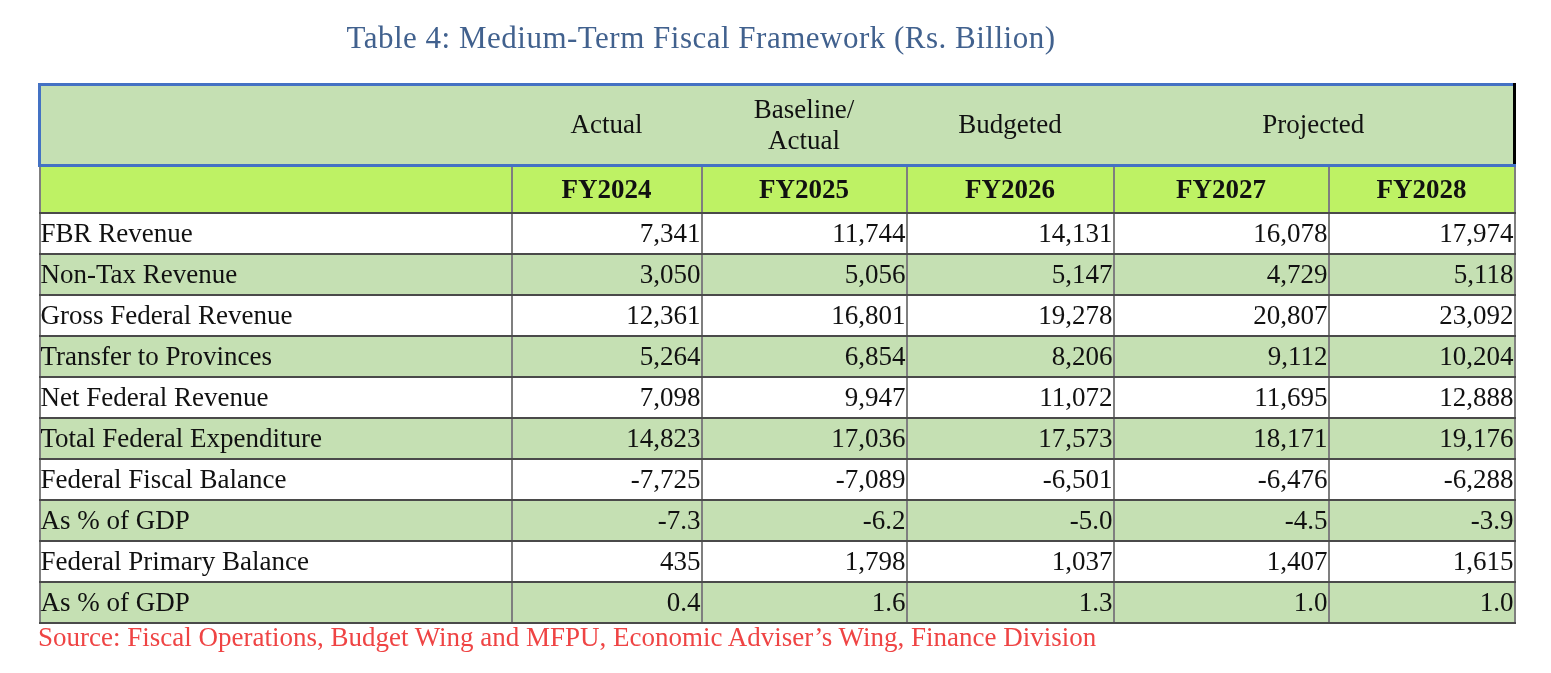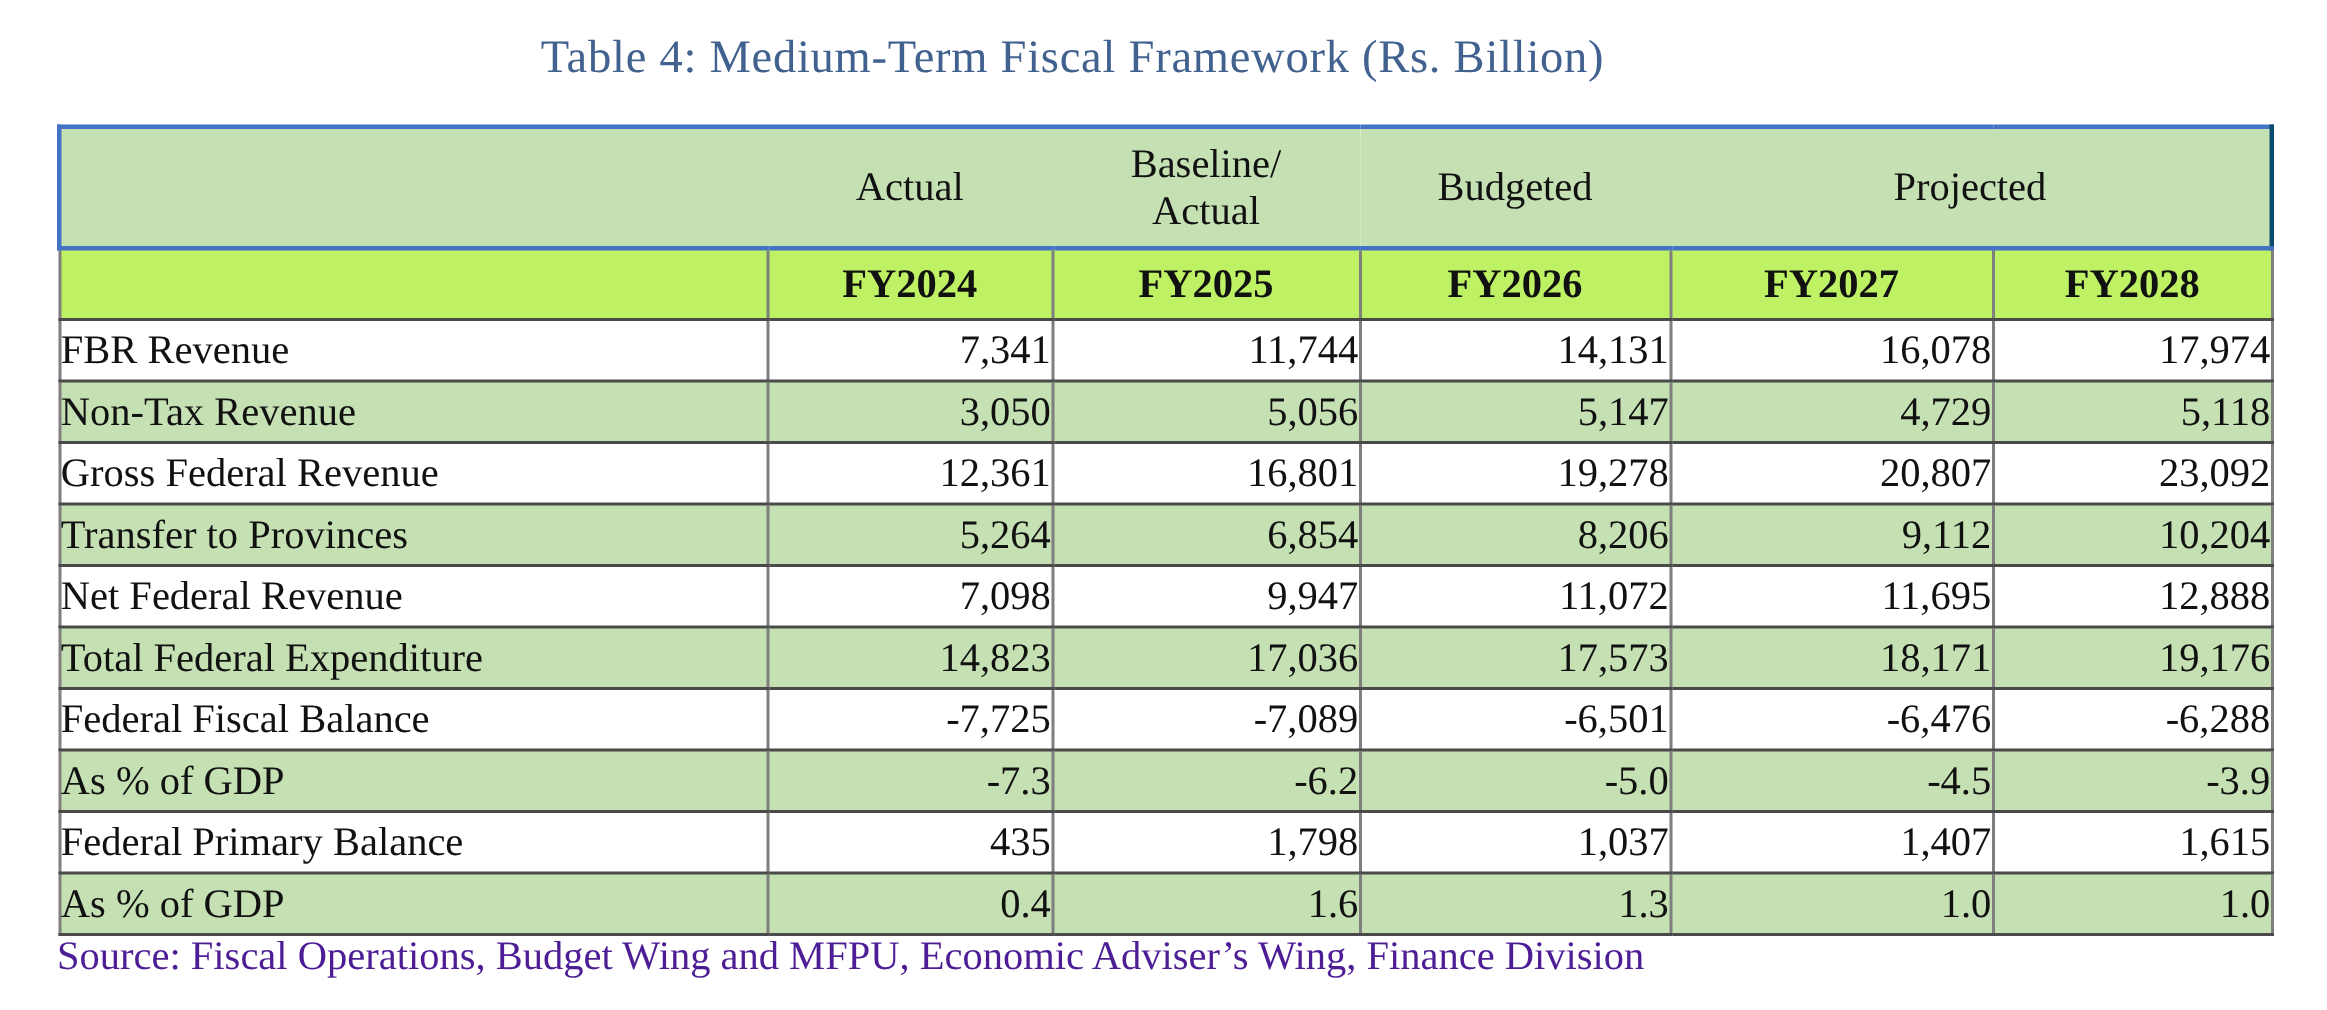--- a/index.html
+++ b/index.html
@@ -9,21 +9,20 @@
     width: 1551px;
     height: 673px;
     font-family: "Liberation Serif", "DejaVu Serif", serif;
     color: #111111;
     overflow: hidden;
   }
   .page {
     position: relative;
     width: 1402px;
     height: 673px;
-    padding-left: 14px;
   }
   .title {
     margin: 0;
     padding-top: 20px;
     text-align: center;
     font-size: 31px;
     font-weight: normal;
     color: #41618e;
     letter-spacing: 0.5px;
   }
@@ -53,21 +52,21 @@
     border-bottom: 3px solid #4472c4;
     border-left: none;
     border-right: none;
     height: 78px;
     text-align: center;
     font-size: 27px;
     line-height: 1.15;
     white-space: pre-line;
   }
   tr.group-row th:first-child { border-left: 3px solid #4472c4; }
-  tr.group-row th:last-child  { border-right: 3px solid #0c4a6e; }
+  tr.group-row th:last-child  { border-right: 3px solid #000000; }
   
   tr.year-row th {
     background: #bef264;
     height: 45px;
     text-align: center;
     font-weight: bold;
     font-size: 27px;
   }
   
   tbody tr { height: 41px; }
@@ -83,21 +82,21 @@
   }
   td.val {
     text-align: right;
     padding-right: 20px;
   }
   .source {
     position: absolute;
     left: 38px;
     top: 622px;
     font-size: 27px;
-    color: #4c1d95;
+    color: #ef4444;
   }
 </style>
 </head>
 <body>
 
 <div class="page">
 
   <h1 class="title">Table 4: Medium-Term Fiscal Framework (Rs. Billion)</h1>
 
   <table class="fiscal">

